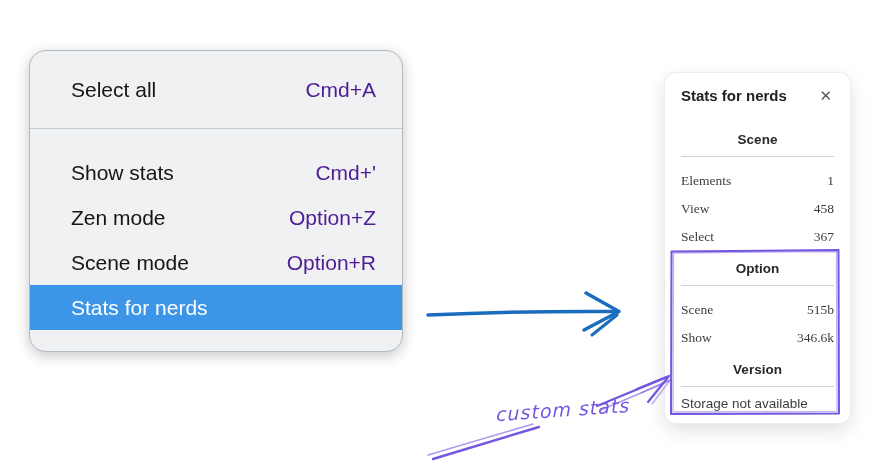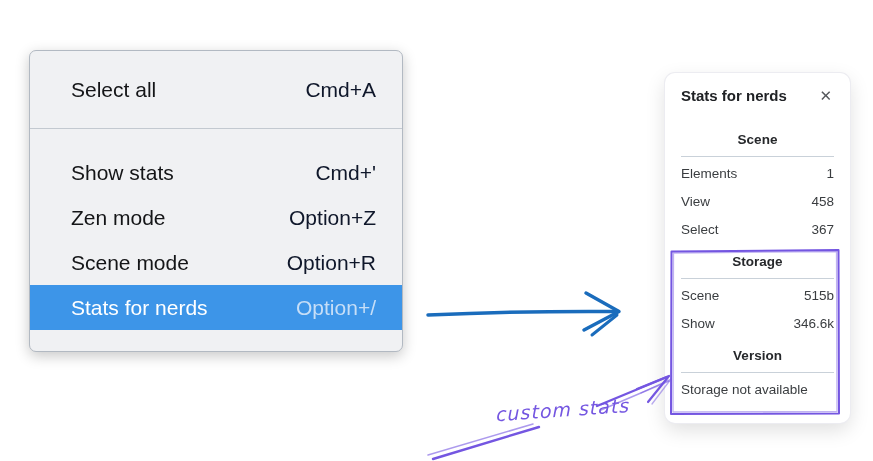--- a/index.html
+++ b/index.html
@@ -3,52 +3,52 @@
 <meta charset="utf-8">
 <style>
   * { margin:0; padding:0; box-sizing:border-box; }
   html,body { width:873px; height:461px; background:#ffffff; overflow:hidden;
               font-family:"Liberation Sans", sans-serif; }
   .stage { position:relative; width:873px; height:461px; background:#fff; }
 
   
   .context-menu {
     position:absolute; left:29px; top:50px; width:374px;
-    background:#f0f1f3; border:1px solid #b2b9c2; border-radius:7px;
+    background:#f0f1f3; border:1px solid #b2b9c2; border-radius:17px;
     box-shadow:0 4px 14px rgba(0,0,0,.22);
     font-size:21px; color:#141517; overflow:hidden;
   }
   .menu-section { padding:16px 0; }
   .menu-section.second { border-top:1px solid #c3c9d0; padding:21px 0; }
   .menu-item {
     height:45px; display:flex; align-items:center; justify-content:space-between;
     padding:0 26px 0 41px; cursor:default;
   }
-  .menu-item .shortcut { color:#0f172a; }
+  .menu-item .shortcut { color:#4c1d95; }
   .menu-item.highlighted { background:#3d95e8; color:#ffffff; }
   .menu-item.highlighted .shortcut { color:#c6def7; }
 
   
   .stats-panel {
     position:absolute; left:665px; top:73px; width:185px; height:350px;
     background:#ffffff; border-radius:10px;
     box-shadow:0 0 0 1px #ececf1, 0 7px 20px rgba(0,0,0,.13);
     padding:14px 16px 8px; font-size:13.5px; color:#3a3d40;
   }
   .panel-header { display:flex; align-items:center; justify-content:space-between; }
   .panel-title { font-weight:bold; font-size:15px; color:#202225; }
   .close-btn { color:#55585c; font-size:15px; line-height:15px; cursor:pointer;
                background:none; border:none; font-family:inherit; padding:0 2px; }
   .section-header {
     text-align:center; font-weight:bold; color:#26282b;
     margin-top:26px; line-height:20px; padding-bottom:6px;
     border-bottom:1px solid #c9d1d9;
   }
   .section-header.tight { margin-top:8px; }
-  .stat-rows { margin-top:3px; }
+  .stat-rows { margin-top:10px;font-family:Liberation Serif, serif; }
   .stat-row { display:flex; justify-content:space-between; line-height:28px; }
   .stat-row .stat-value { text-align:right; }
   .version-msg { line-height:28px; margin-top:3px; }
 
   
   .overlay { position:absolute; left:0; top:0; width:873px; height:461px;
              pointer-events:none; }
   .annotation-label {
     position:absolute; left:496px; top:398px; width:150px;
     font-family:"DejaVu Sans", sans-serif; font-style:italic;
@@ -76,21 +76,20 @@
       <div class="menu-item">
         <span class="label">Zen mode</span>
         <span class="shortcut">Option+Z</span>
       </div>
       <div class="menu-item">
         <span class="label">Scene mode</span>
         <span class="shortcut">Option+R</span>
       </div>
       <div class="menu-item highlighted">
         <span class="label">Stats for nerds</span>
-        <span class="shortcut">Option+/</span>
       </div>
     </div>
   </div>
 
   <div class="stats-panel">
     <div class="panel-header">
       <span class="panel-title">Stats for nerds</span>
       <button class="close-btn">✕</button>
     </div>
 
@@ -103,21 +102,21 @@
       <div class="stat-row">
         <span class="stat-label">View</span>
         <span class="stat-value">458</span>
       </div>
       <div class="stat-row">
         <span class="stat-label">Select</span>
         <span class="stat-value">367</span>
       </div>
     </div>
 
-    <div class="section-header tight">Storage</div>
+    <div class="section-header tight">Option</div>
     <div class="stat-rows">
       <div class="stat-row">
         <span class="stat-label">Scene</span>
         <span class="stat-value">515b</span>
       </div>
       <div class="stat-row">
         <span class="stat-label">Show</span>
         <span class="stat-value">346.6k</span>
       </div>
     </div>

